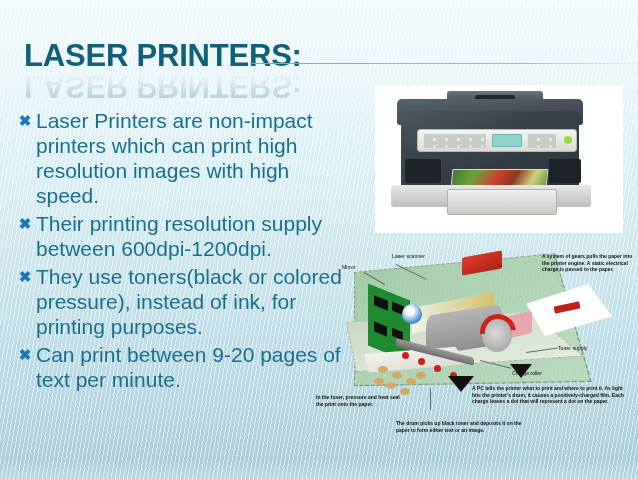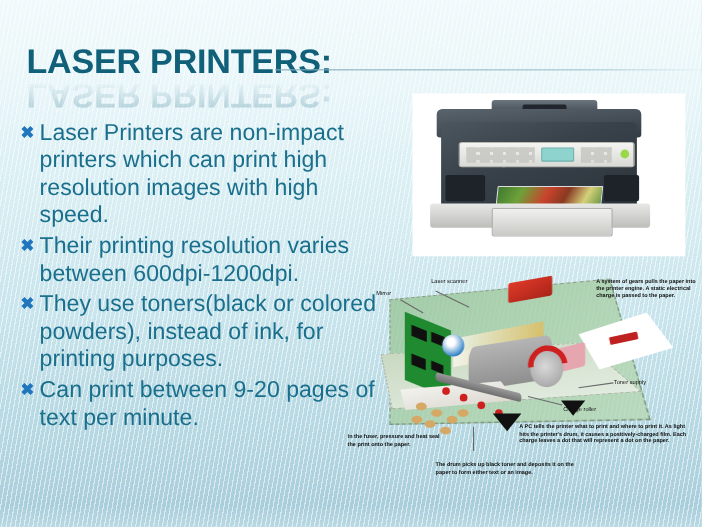--- a/index.html
+++ b/index.html
@@ -291,26 +291,26 @@
 
   <div id="bullets">
 
     <div class="bullet">
       <span class="bullet-mark">✖</span>
       <span class="bullet-text">Laser Printers are non-impact printers which can print high resolution images with high speed.</span>
     </div>
 
     <div class="bullet">
       <span class="bullet-mark">✖</span>
-      <span class="bullet-text">Their printing resolution varies between 600dpi-1200dpi.</span>
+      <span class="bullet-text">Their printing resolution supply between 600dpi-1200dpi.</span>
     </div>
 
     <div class="bullet">
       <span class="bullet-mark">✖</span>
-      <span class="bullet-text">They use toners(black or colored powders), instead of ink, for printing purposes.</span>
+      <span class="bullet-text">They use toners(black or colored pressure), instead of ink, for printing purposes.</span>
     </div>
 
     <div class="bullet">
       <span class="bullet-mark">✖</span>
       <span class="bullet-text">Can print between 9-20 pages of text per minute.</span>
     </div>
 
   </div>
 
   <div id="photo">

